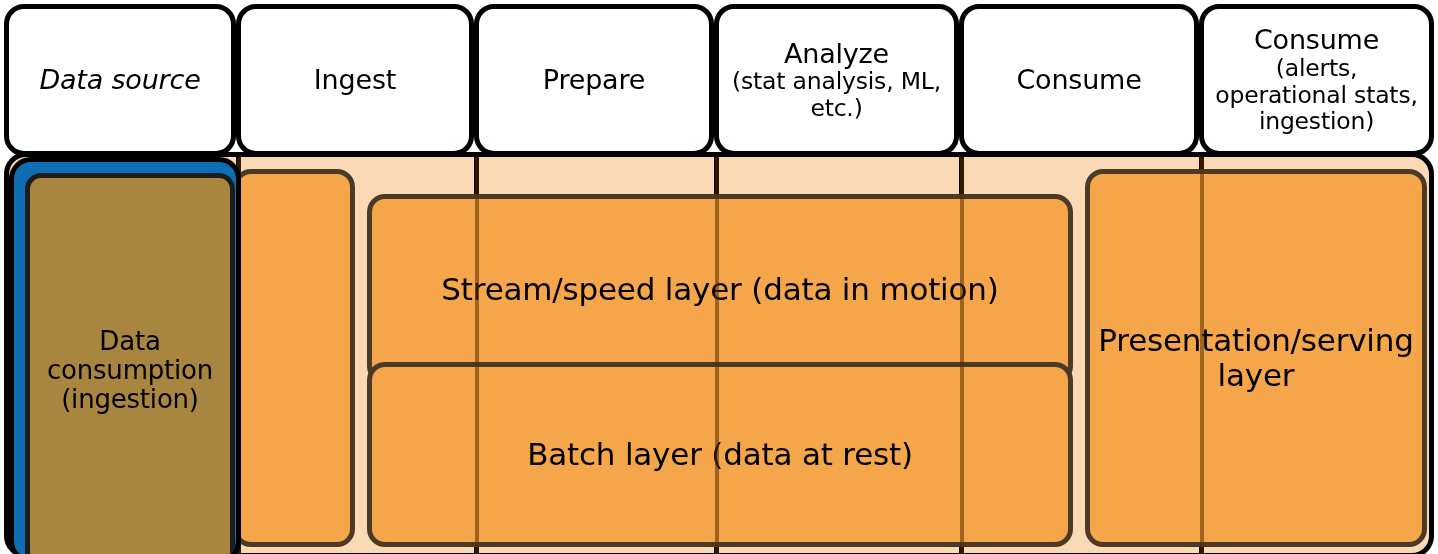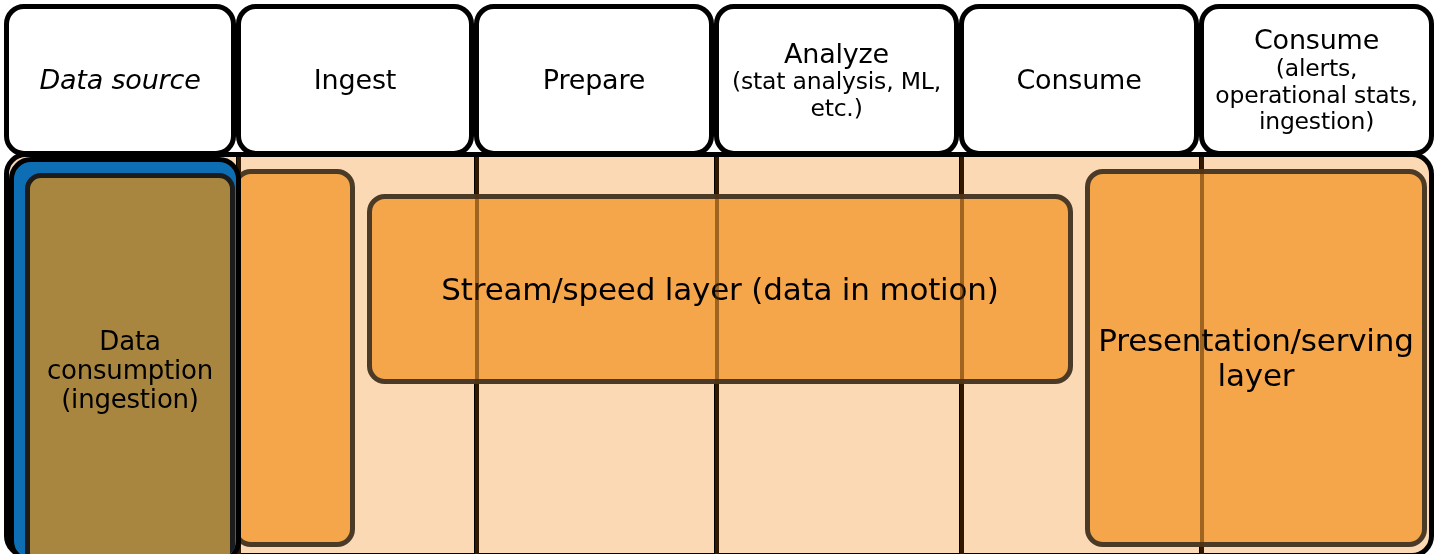--- a/index.html
+++ b/index.html
@@ -189,20 +189,23 @@
     <div class="col-div" style="left:1190px;"></div>
 
     <div class="obox" style="left:224px; top:12px; width:122px; height:378px;">
       <div class="obox-label"></div>
     </div>
 
     <div class="obox" style="left:358px; top:12px; width:706px; height:190px;margin-top:25px;">
       <div class="obox-label">Stream/speed layer (data in motion)</div>
     </div>
 
+    <div class="obox" style="left:358px; top:205px; width:706px; height:185px;">
+      <div class="obox-label">Batch layer (data at rest)</div>
+    </div>
 
     <div class="obox" style="left:1076px; top:12px; width:342px; height:378px;">
       <div class="obox-label">Presentation/serving layer</div>
     </div>
 
     <div class="col-div-over" style="left:466px;"></div>
     <div class="col-div-over" style="left:706px;"></div>
     <div class="col-div-over" style="left:951px;"></div>
     <div class="col-div-over" style="left:1191px;"></div>
     <div class="col-div-over" style="left:228px;"></div>

